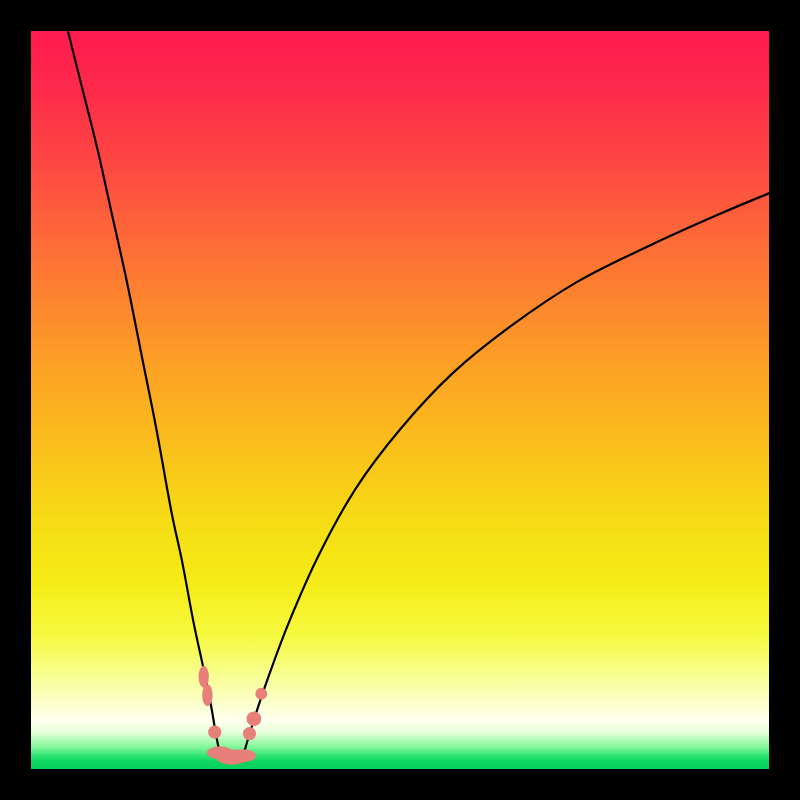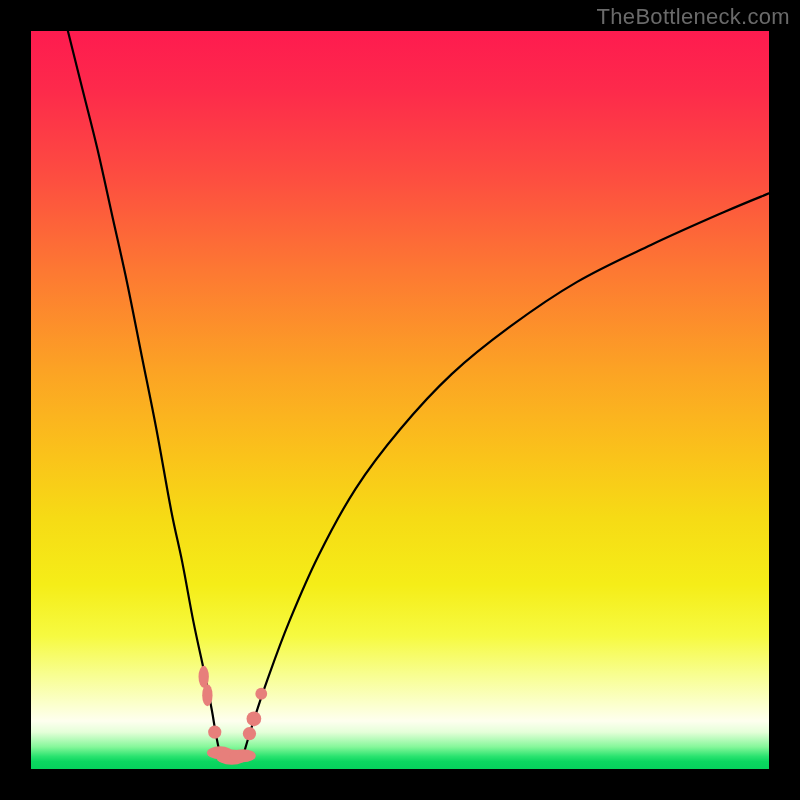--- a/index.html
+++ b/index.html
@@ -72,21 +72,20 @@
   }
   .dot {
     fill: #e77f7b;
   }
   
 </style>
 </head>
 <body>
 
 <div class="stage">
-  <div class="watermark">TheBottleneck.com</div>
 
   <div class="plot">
     <div class="gradient"></div>
     <svg class="curves" viewBox="0 0 738 738">
       <path id="curve-left" class="curve" d="M 36.9 0 C 39.5568 10.627199999999993, 46.3464 37.78559999999996, 51.660000000000004 59.039999999999964 C 56.973600000000005 80.29439999999997, 61.1064 95.49720000000003, 66.42 118.08000000000004 C 71.7336 140.66280000000006, 75.86640000000001 160.58880000000002, 81.18 184.5 C 86.4936 208.41119999999998, 90.6264 225.68039999999996, 95.94 250.91999999999996 C 101.25359999999999 276.15959999999995, 105.3864 298.152, 110.7 324.71999999999997 C 116.01360000000001 351.28799999999995, 120.14640000000001 370.62359999999995, 125.46000000000001 398.52 C 130.77360000000002 426.4164, 135.5706 455.7888, 140.22 479.7 C 144.86939999999998 503.6112, 147.3048 511.434, 151.29 531.36 C 155.27519999999998 551.2860000000001, 158.37480000000002 570.4739999999999, 162.36 590.4 C 166.3452 610.326, 170.10899999999998 626.1192, 173.42999999999998 642.06 C 176.75099999999998 658.0007999999999, 178.8174 668.3328, 180.81 678.96 C 182.8026 689.5872, 183.03876 693.1296, 184.5 701.1 C 185.96124 709.0704000000001, 188.13096 719.2548, 188.928 723.24"></path>
       <path id="curve-right" class="curve" d="M 212.544 723.24 C 214.13808 717.9264000000001, 217.14912 707.004, 221.4 693.72 C 225.65088 680.436, 229.518 668.0376000000001, 236.16 649.44 C 242.802 630.8424, 249.0012 612.9828, 258.3 590.4 C 267.5988 567.8172, 275.8644 547.8912, 287.82 523.98 C 299.7756 500.0688, 310.10760000000005 480.1428, 324.72 457.56 C 339.3324 434.9772, 351.7308 419.11019999999996, 369 398.52 C 386.2692 377.9298, 400.734 361.76759999999996, 420.65999999999997 343.16999999999996 C 440.58599999999996 324.57239999999996, 457.11719999999997 311.805, 479.7 295.2 C 502.2828 278.59499999999997, 520.8804 265.53239999999994, 546.12 250.91999999999996 C 571.3596 236.30759999999995, 593.352 226.63979999999998, 619.92 214.01999999999998 C 646.4879999999999 201.40019999999998, 672.4655999999999 190.10879999999995, 693.7199999999999 180.80999999999995 C 714.9744 171.51119999999995, 730.0296 165.681, 738 162.36"></path>
       <path id="curve-floor" class="curve" d="M 188.928 726.93 C 191.05344 727.3285199999999, 196.48512000000002 729.144, 200.73600000000002 729.144 C 204.98688 729.144, 210.41856 727.3285199999999, 212.544 726.93"></path>
       <g id="dots">
           <ellipse cx="172.69199999999998" cy="645.75" rx="5.1659999999999995" ry="11.07" class="dot"></ellipse>
           <ellipse cx="176.382" cy="664.2" rx="5.1659999999999995" ry="11.07" class="dot"></ellipse>

